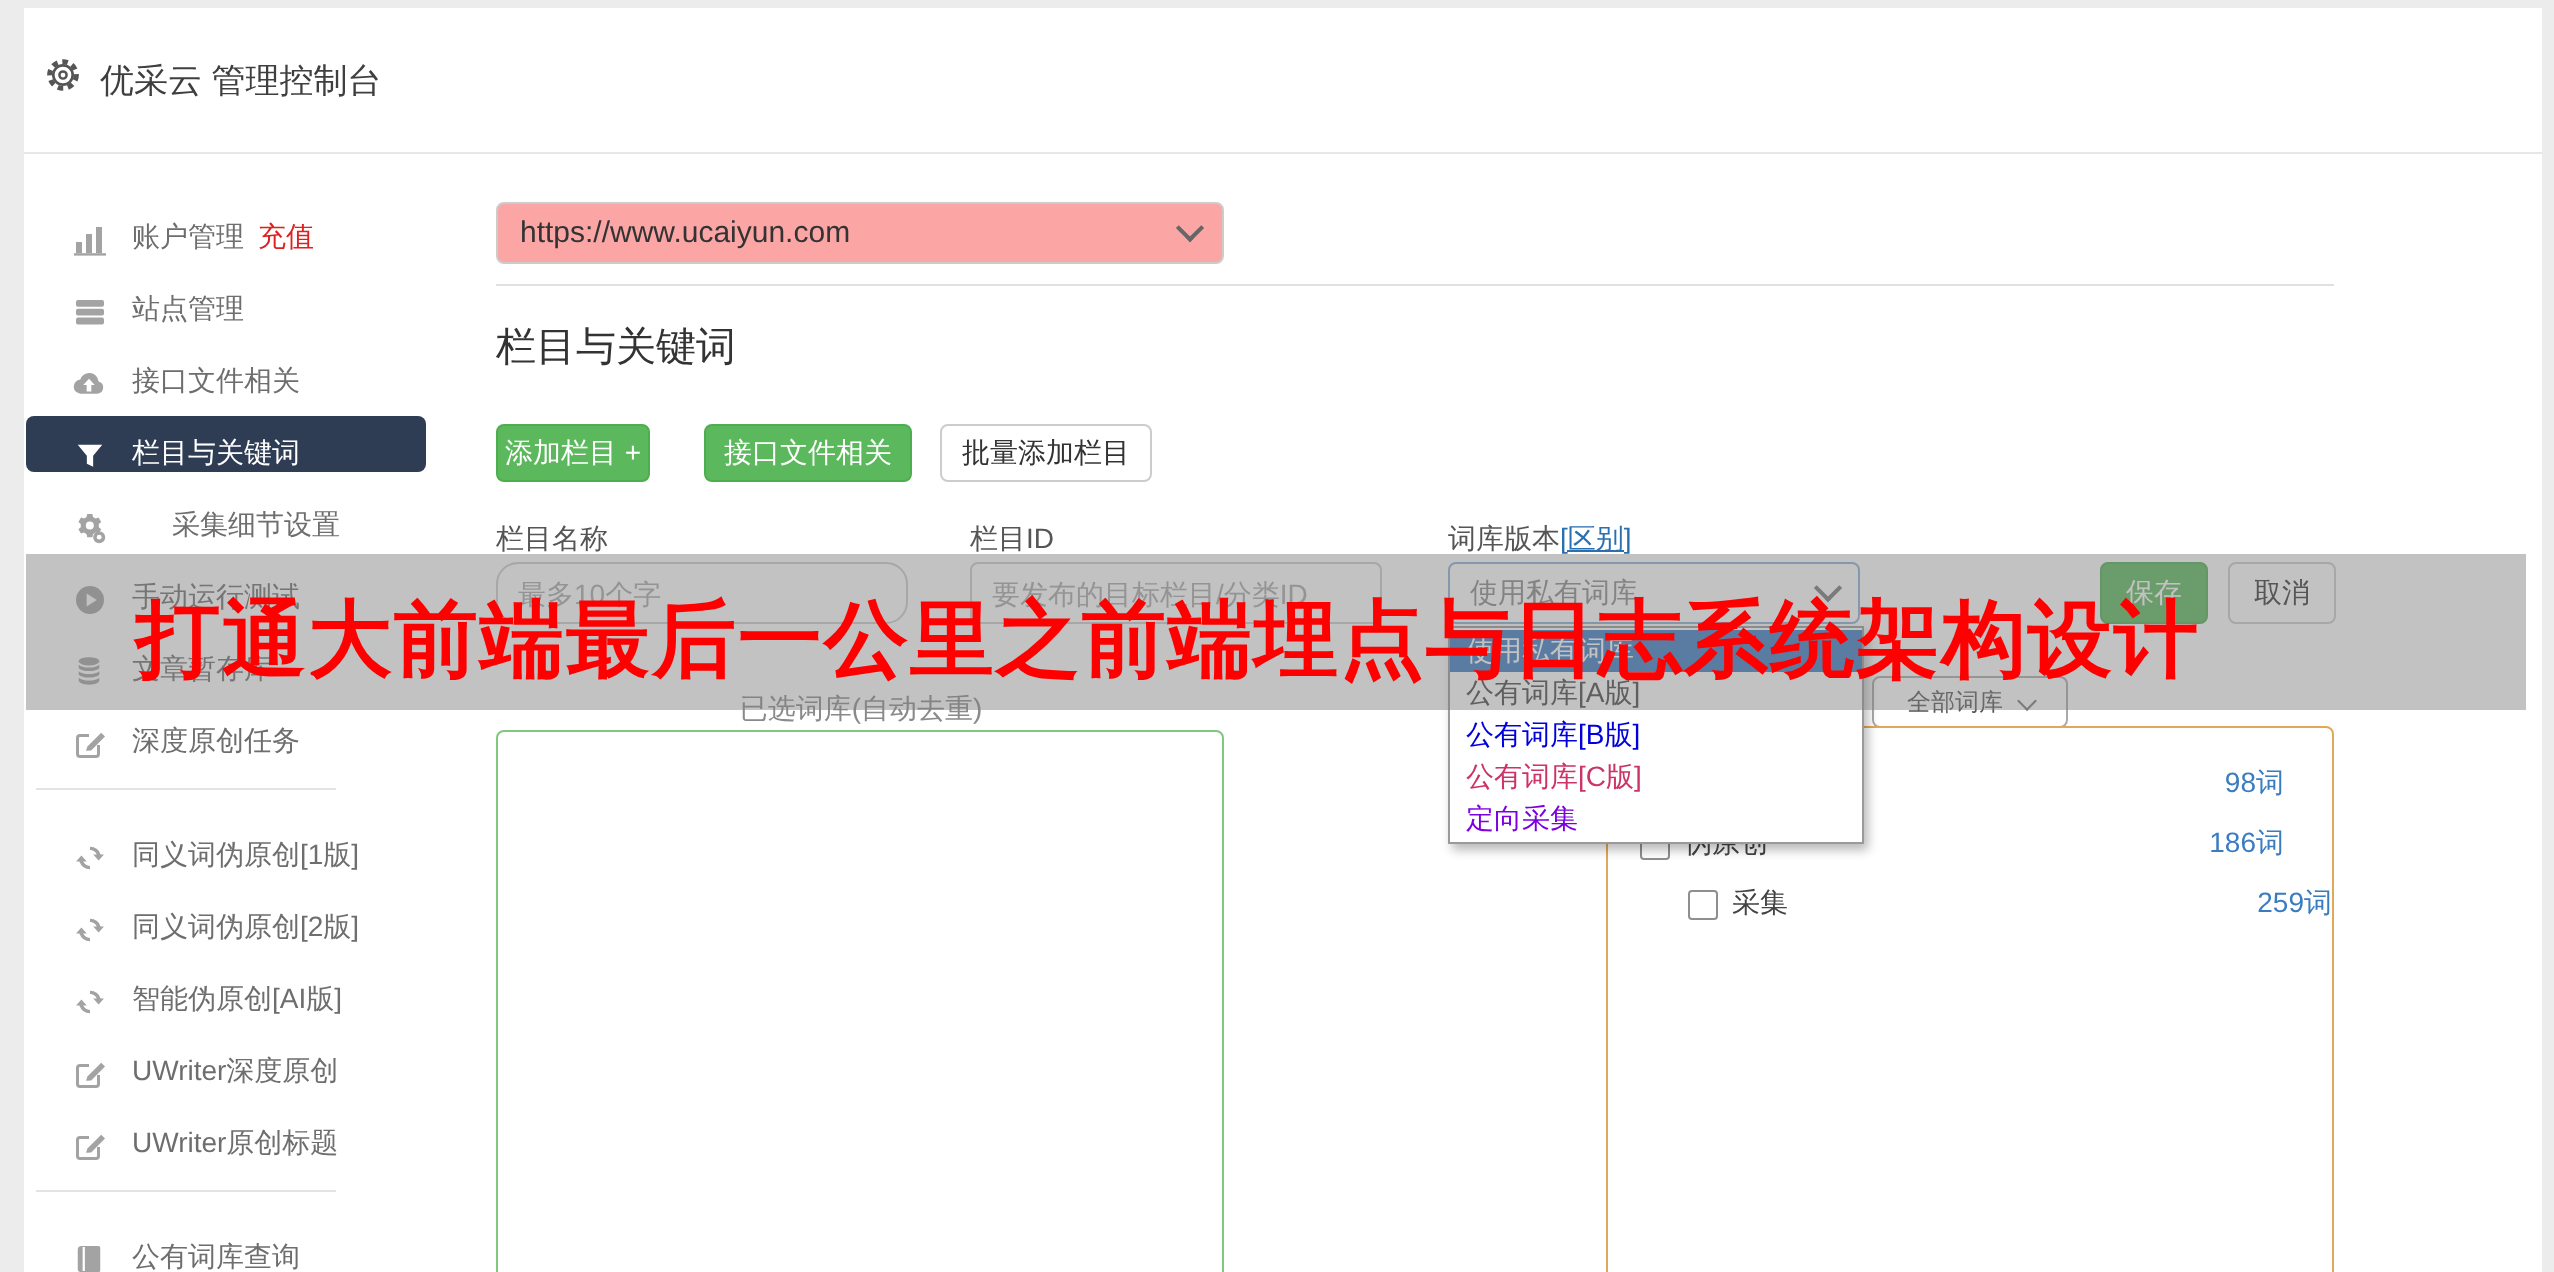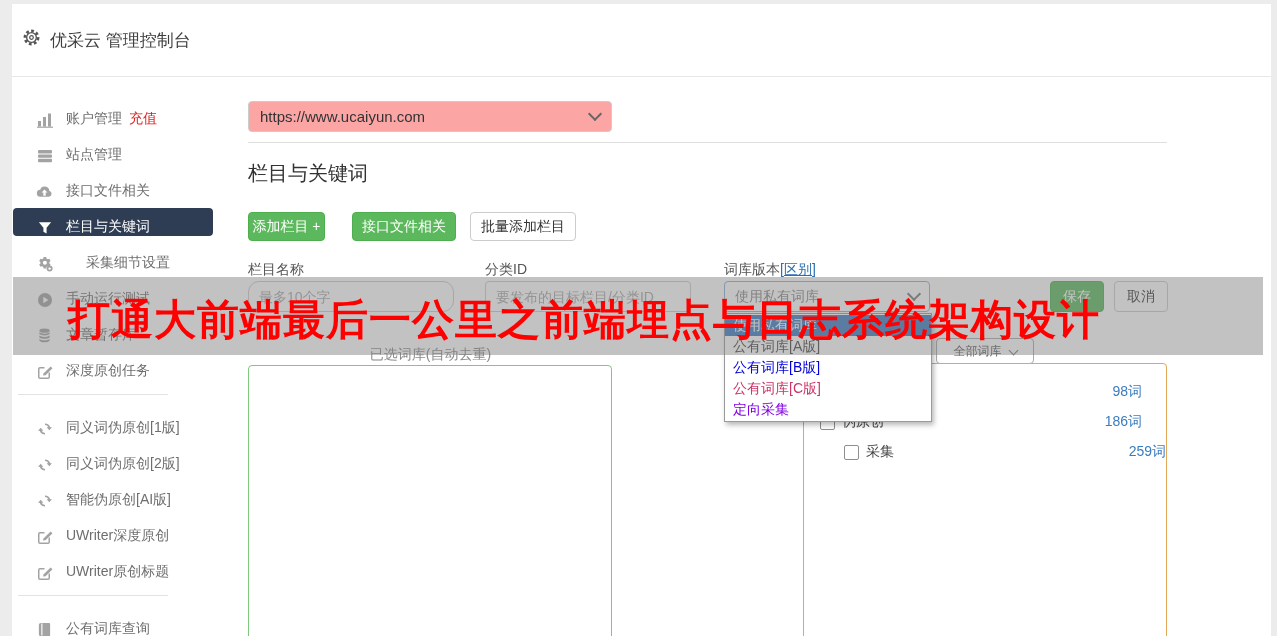--- a/index.html
+++ b/index.html
@@ -235,21 +235,21 @@
     <span class="chev"></span>
   </div>
   <div class="hr-line"></div>
   <div class="page-title">栏目与关键词</div>
 
   <div class="btn btn-green" id="btn-add">添加栏目 +</div>
   <div class="btn btn-green" id="btn-dict">接口文件相关</div>
   <div class="btn btn-plain" id="btn-batch">批量添加栏目</div>
 
   <div class="fld-label" id="lbl-name">栏目名称</div>
-  <div class="fld-label" id="lbl-id">分类ID</div>
+  <div class="fld-label" id="lbl-id">栏目ID</div>
   <div class="fld-label" id="lbl-ver">
     <span>词库版本</span><span class="lbl-link">[区别]</span>
   </div>
 
   <input class="inp" id="inp-name" placeholder="最多10个字" style="">
   <input class="inp" id="inp-id" placeholder="要发布的目标栏目/分类ID" style="">
 
   <div class="dict-select">
     <span>使用私有词库</span>
     <span class="chev"></span>

